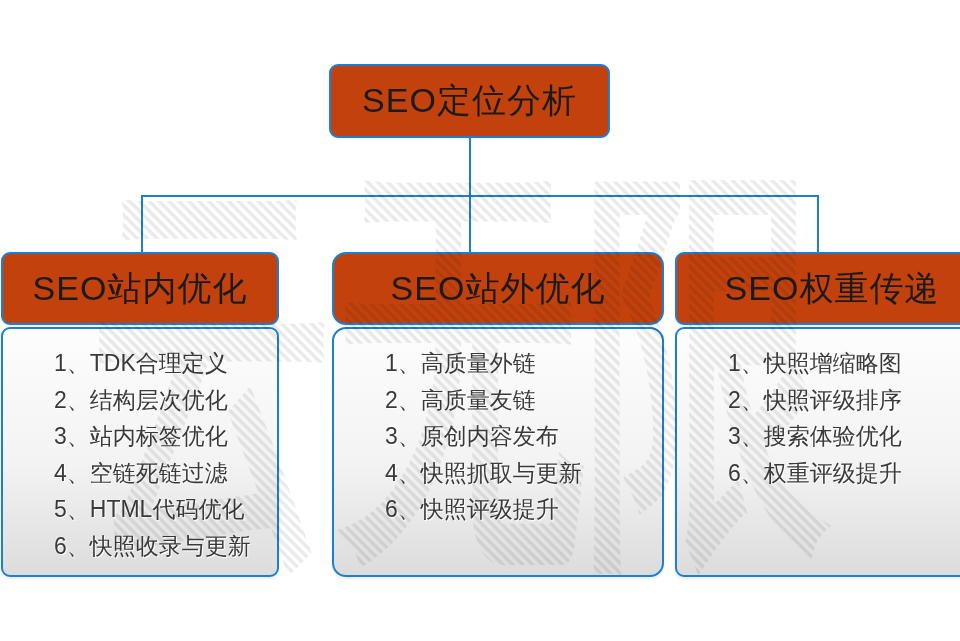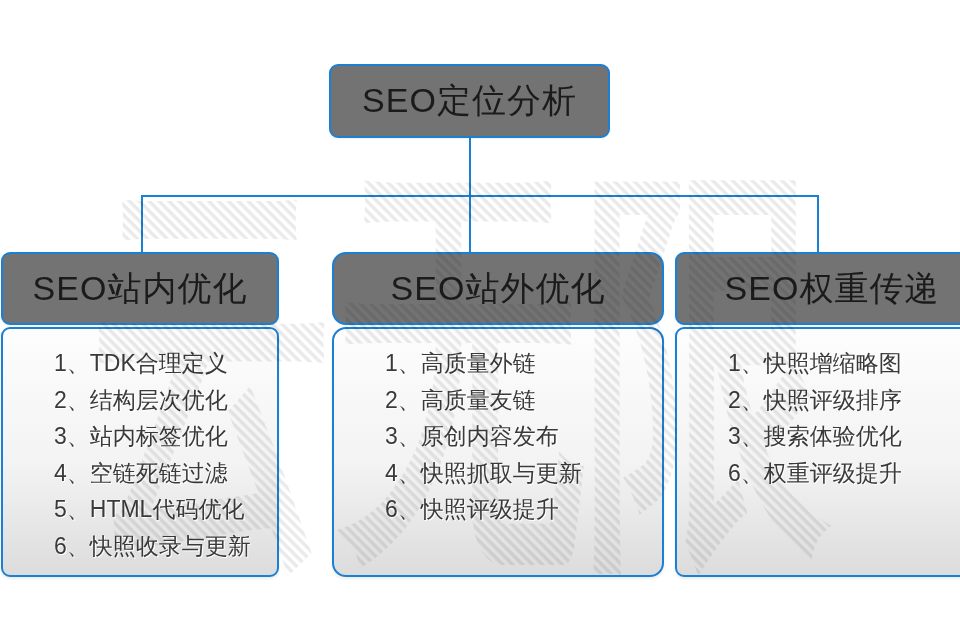--- a/index.html
+++ b/index.html
@@ -12,21 +12,21 @@
   }
   html,body{margin:0;padding:0;background:#ffffff;}
   body{font-family:"Liberation Sans","DejaVu Sans",sans-serif;}
   .stage{
     position:relative;width:960px;height:641px;background:#ffffff;overflow:hidden;
   }
   .connectors{position:absolute;left:0;top:0;z-index:1;}
   .cline{stroke:var(--accent,#1b7fd2);stroke-width:2;fill:none;}
   .node{
     position:absolute;box-sizing:border-box;z-index:2;
-    border:2px solid var(--accent,#1b7fd2);border-radius:9px;background:#737373;
+    border:2px solid var(--accent,#1b7fd2);border-radius:9px;background:#c2410c;
     display:flex;align-items:center;justify-content:center;
     box-shadow:0 1px 2px rgba(0,0,0,0.06);
   }
   .root-box{left:329px;top:64px;width:281px;height:74px;}
   .node .node-title{
     font-size:34px;color:var(--header-text,#1b1b1b);font-weight:500;
     letter-spacing:1px;white-space:nowrap;
   }
   .header-box{height:73px;top:252px;}
   .col-left  .header-box,.col-left  .list-box{left:1px;width:278px;}

